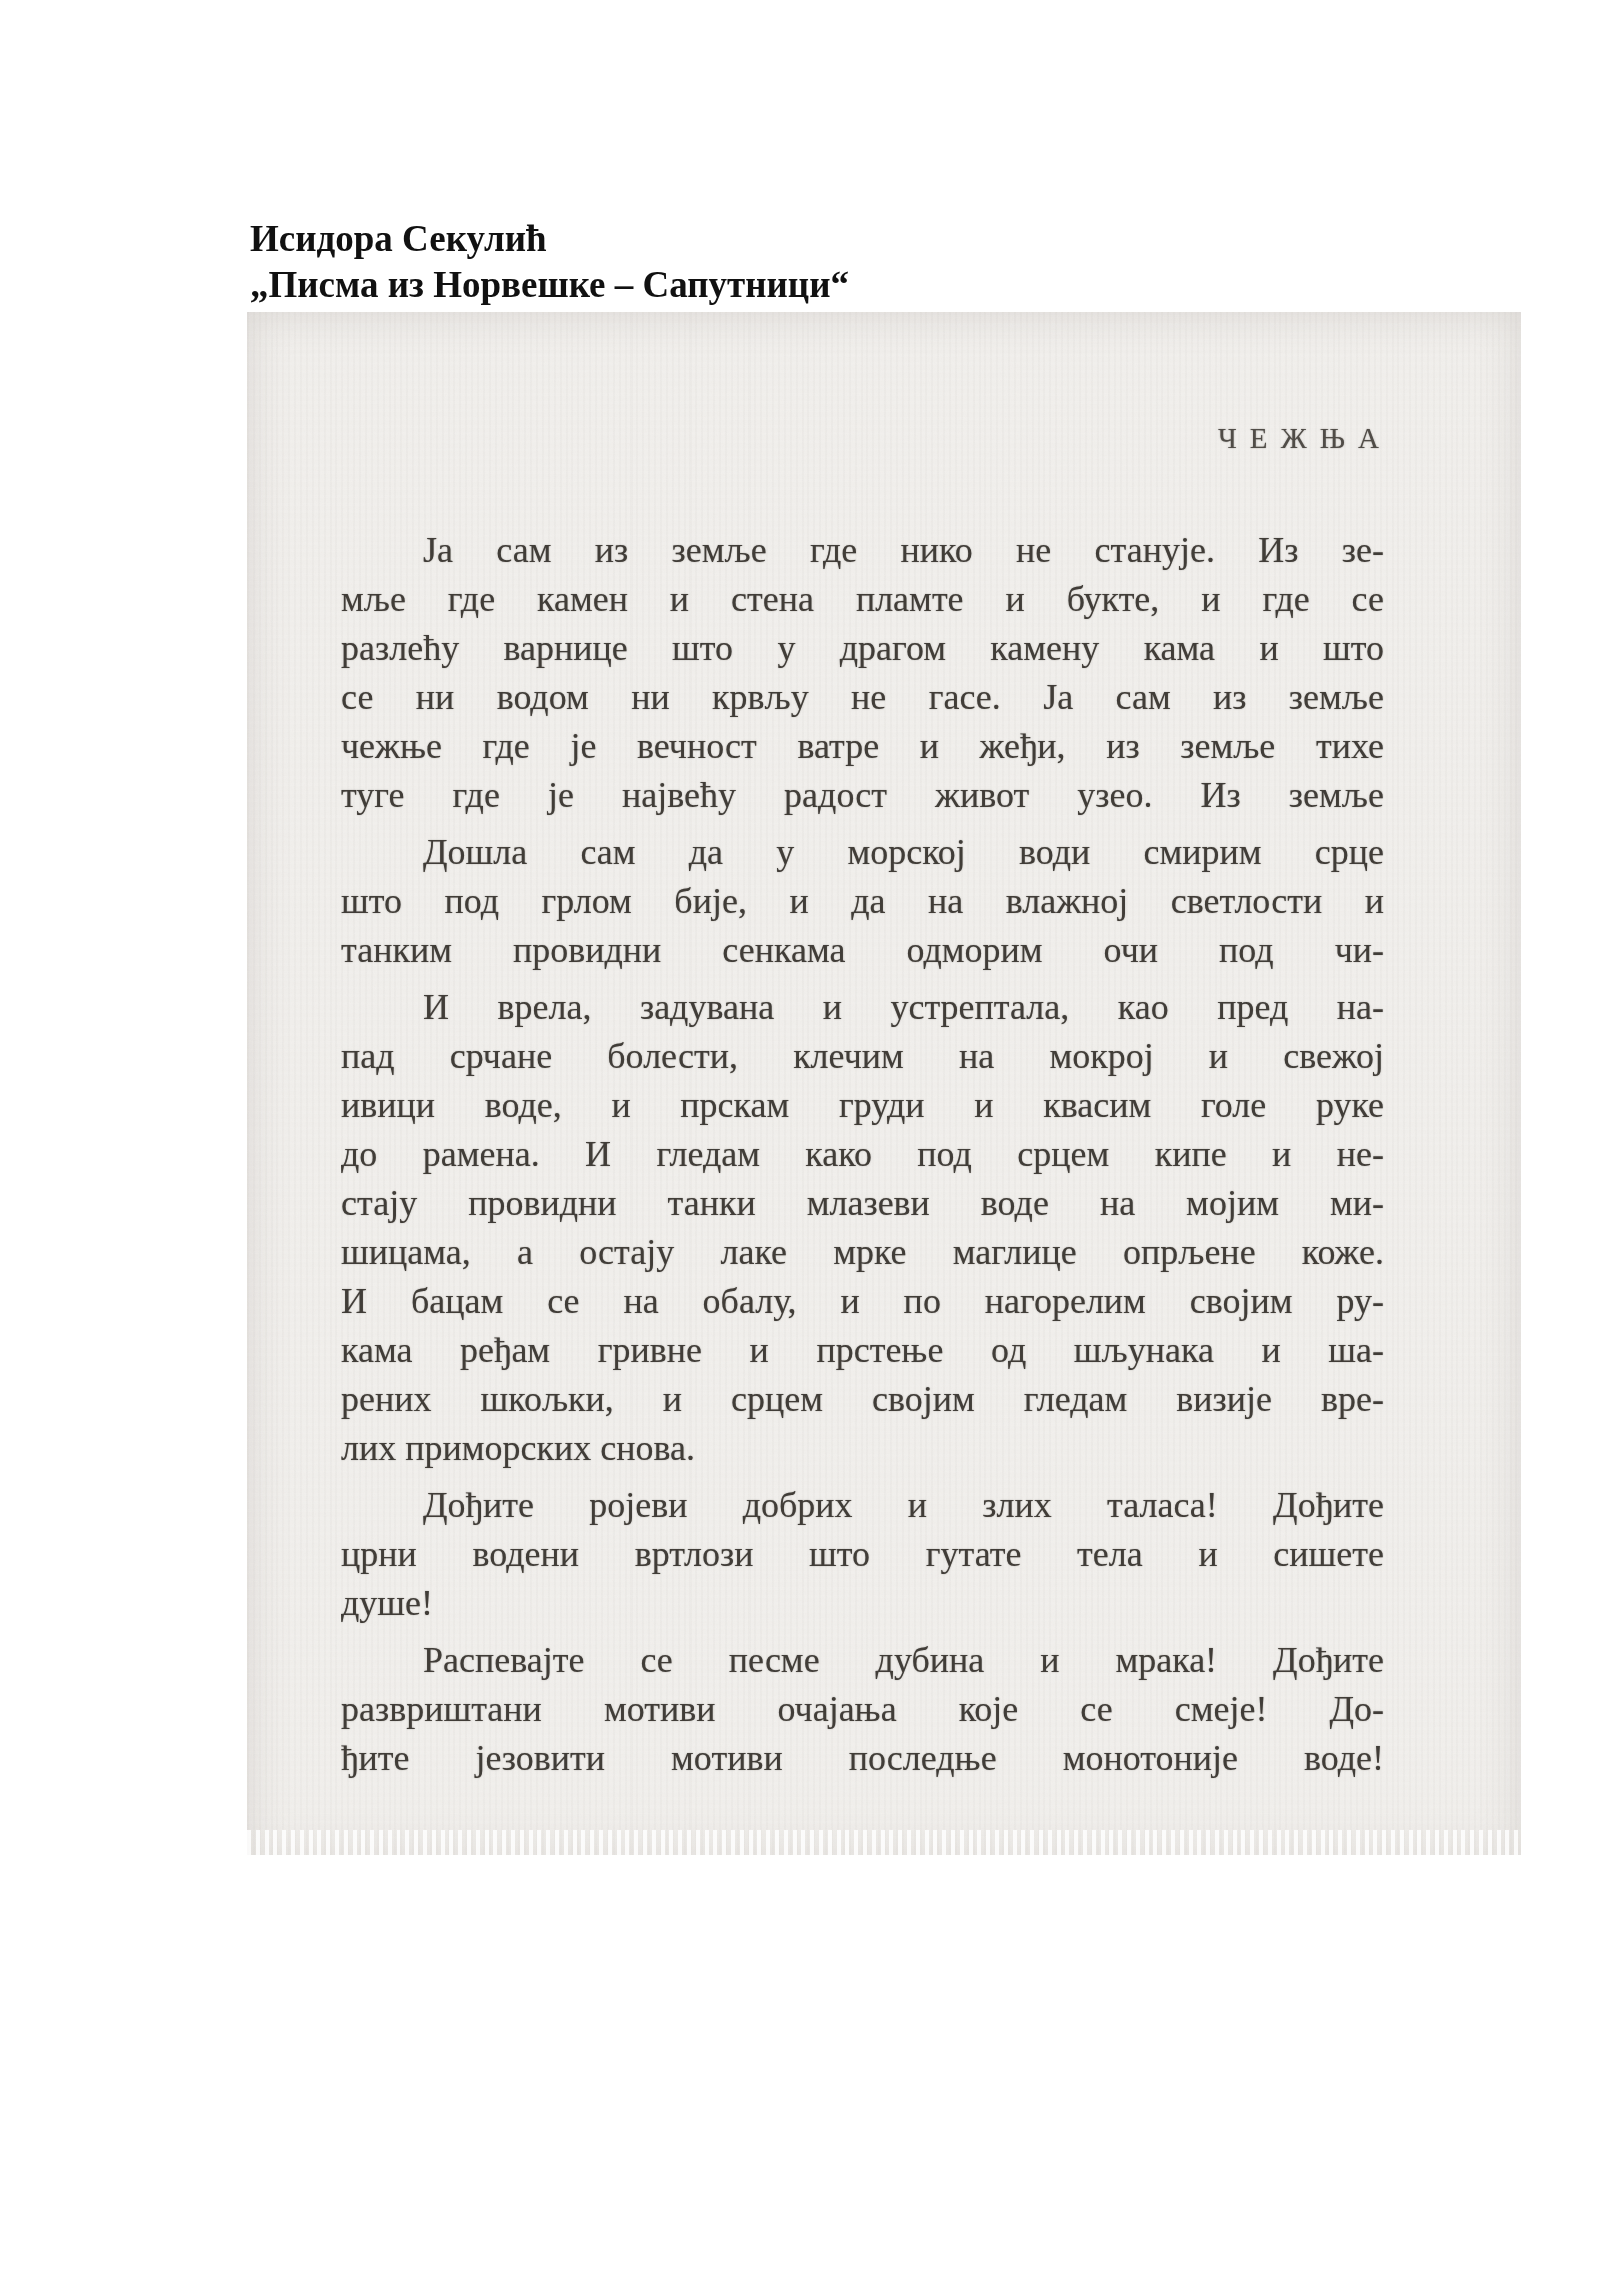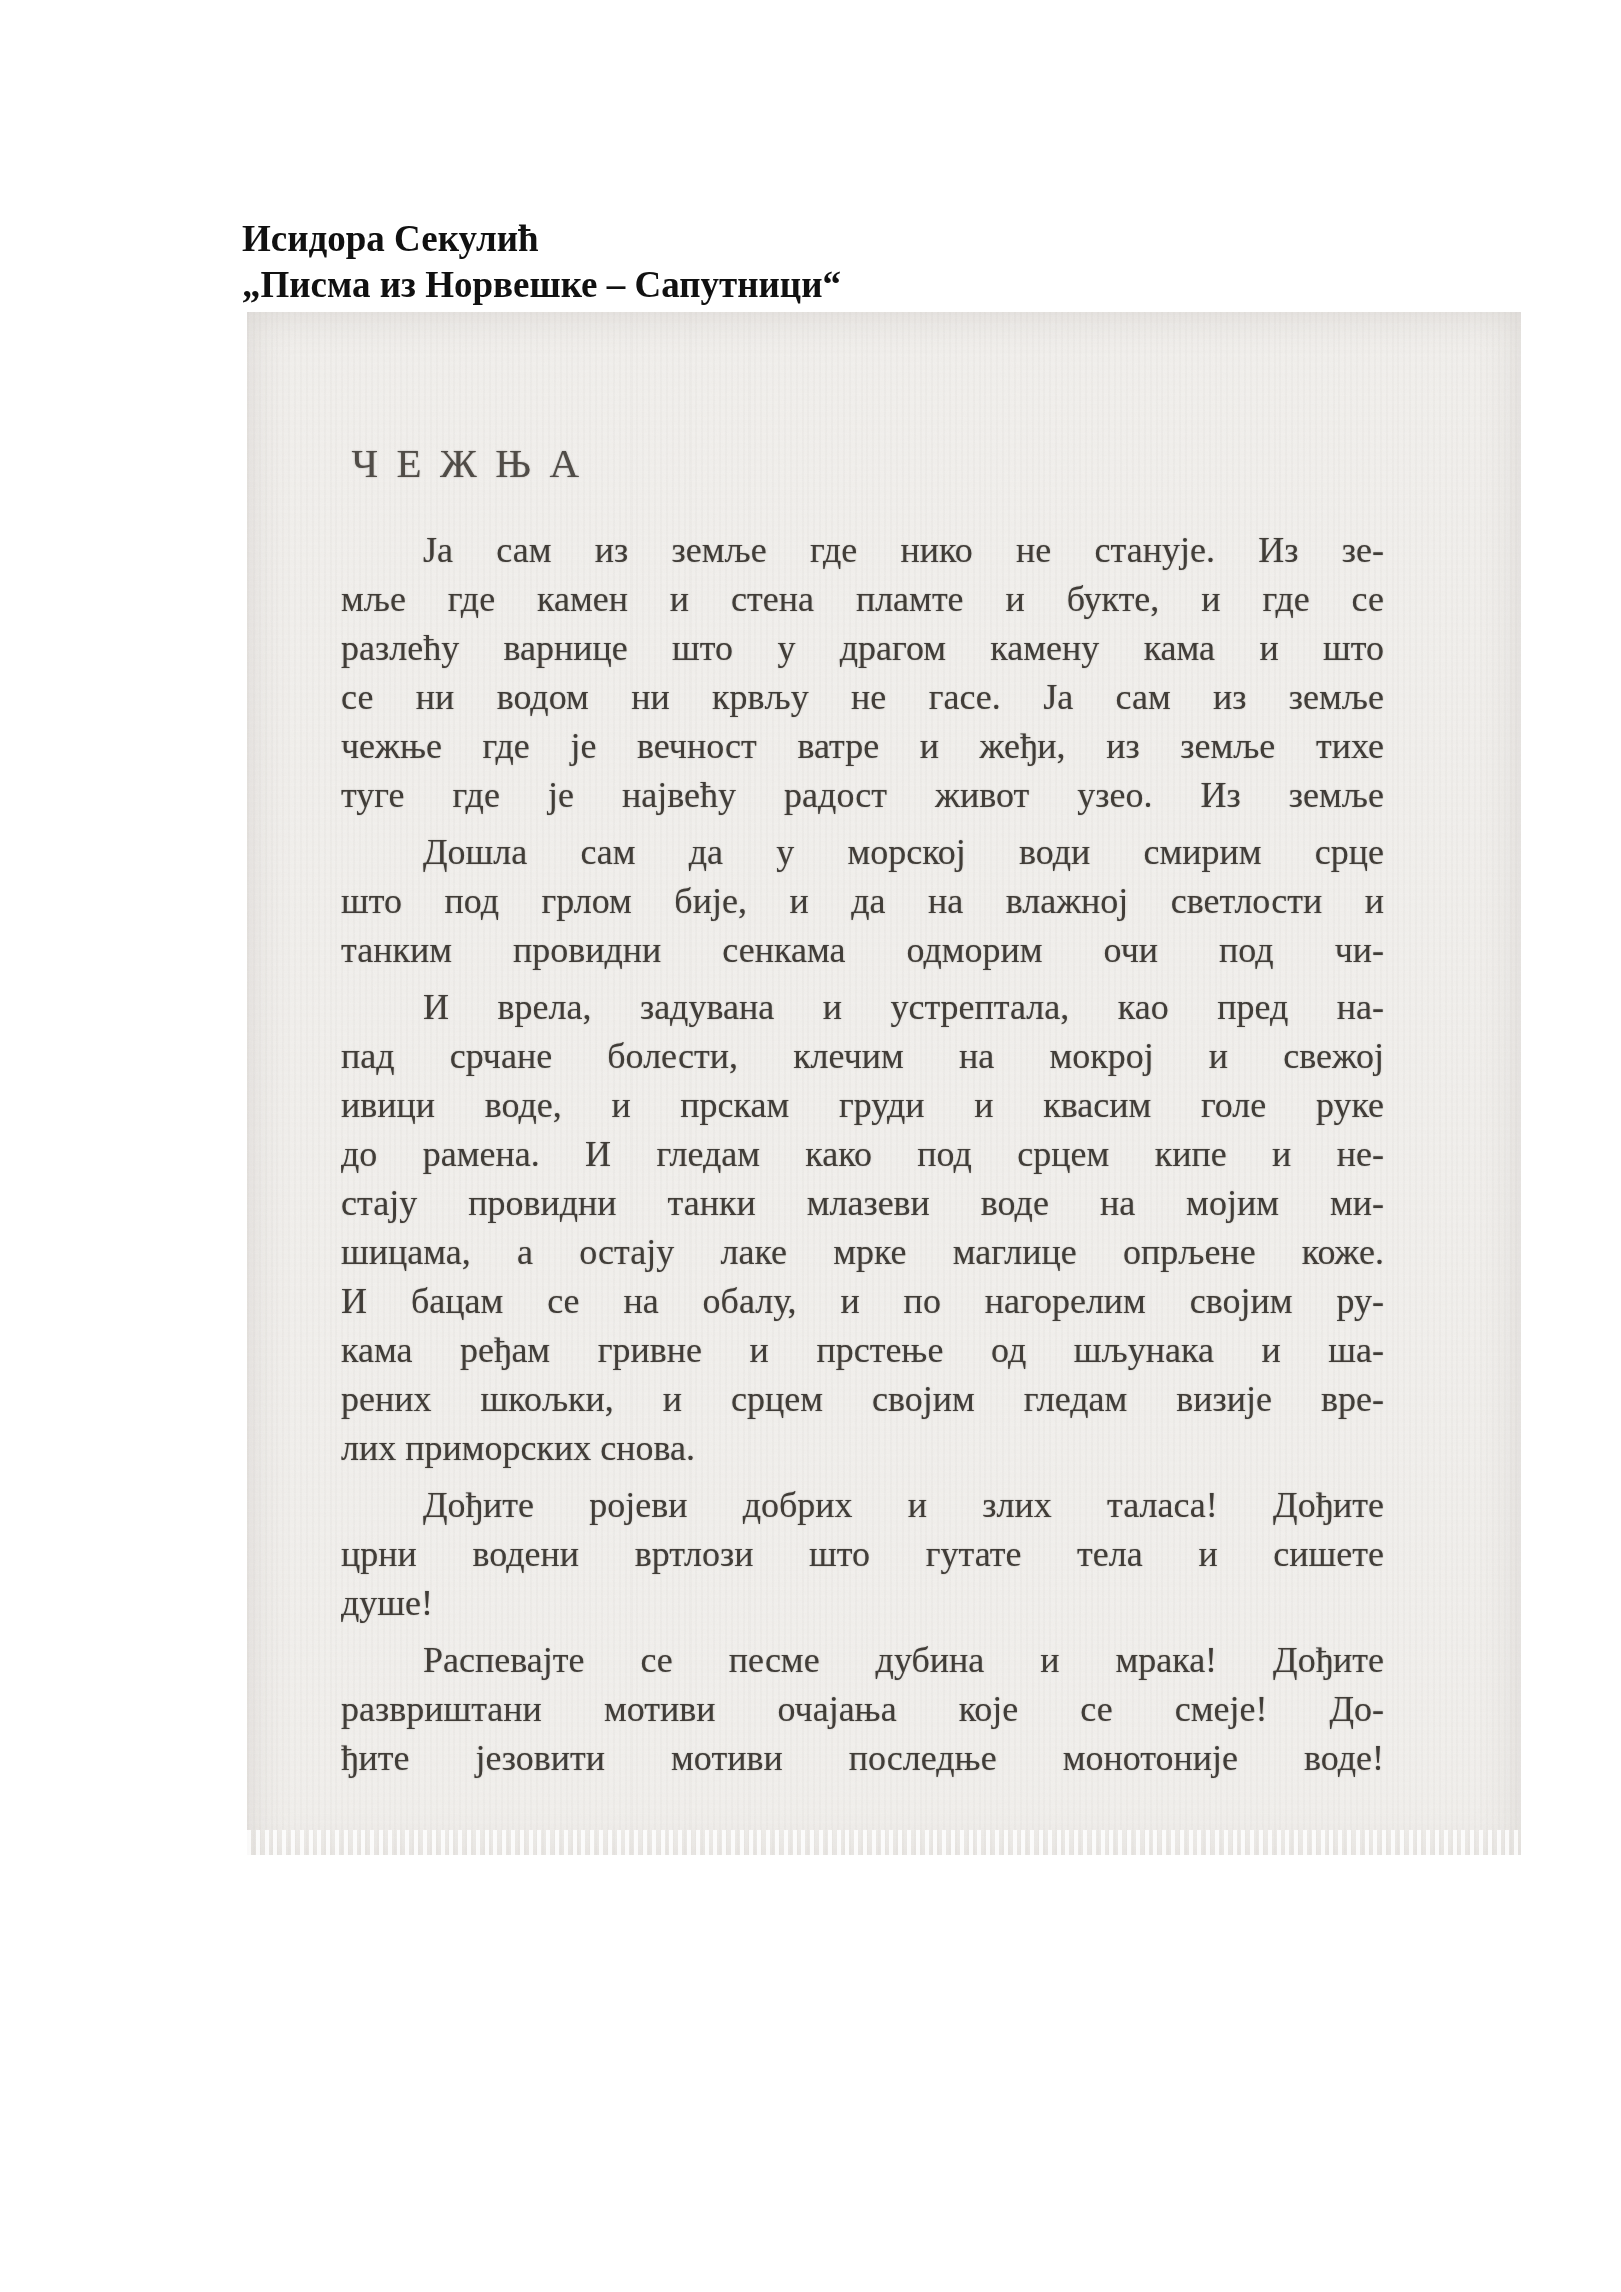--- a/index.html
+++ b/index.html
@@ -6,21 +6,21 @@
   body{
     width:1621px;height:2293px;
     background:#ffffff;
     position:relative;
     overflow:hidden;
     font-family:"Liberation Serif","DejaVu Serif",serif;
   }
 
   
   .doc-header{
-    position:absolute;left:242px;top:216px;
+    position:absolute;left:250px;top:216px;
     color:#111111;
     font-weight:bold;
     font-size:37px;
     line-height:46px;
     white-space:nowrap;
   }
 
   
   .scan{
     position:absolute;left:247px;top:312px;
@@ -32,23 +32,23 @@
     box-shadow:inset 0 0 39px rgba(150,145,138,0.25);
   }
   .scan::after{ 
     content:"";position:absolute;left:0;bottom:0;width:100%;height:25.5px;
     background:
       repeating-linear-gradient(90deg, rgba(255,255,255,0.85) 0 3.9px, rgba(235,233,229,0.25) 3.9px 8.8px);
   }
   .noise{position:absolute;left:0;top:0;width:100%;height:100%;opacity:.55;pointer-events:none;}
 
   .scan-title{
-    position:absolute;left:86px;top:127px;width:1059px;
-    text-align:left;
-    font-size:41px;
+    position:absolute;left:86px;top:110px;width:1059px;
+    text-align:right;
+    font-size:29px;
     letter-spacing:0.45em;
     text-indent:0.45em; 
     color:#504c47;
     text-shadow:0 0 1.5px rgba(70,65,60,0.55);
     white-space:nowrap;
   }
 
   .paras{
     position:absolute;left:86px;top:206px;width:1059px;
     font-size:36px;

